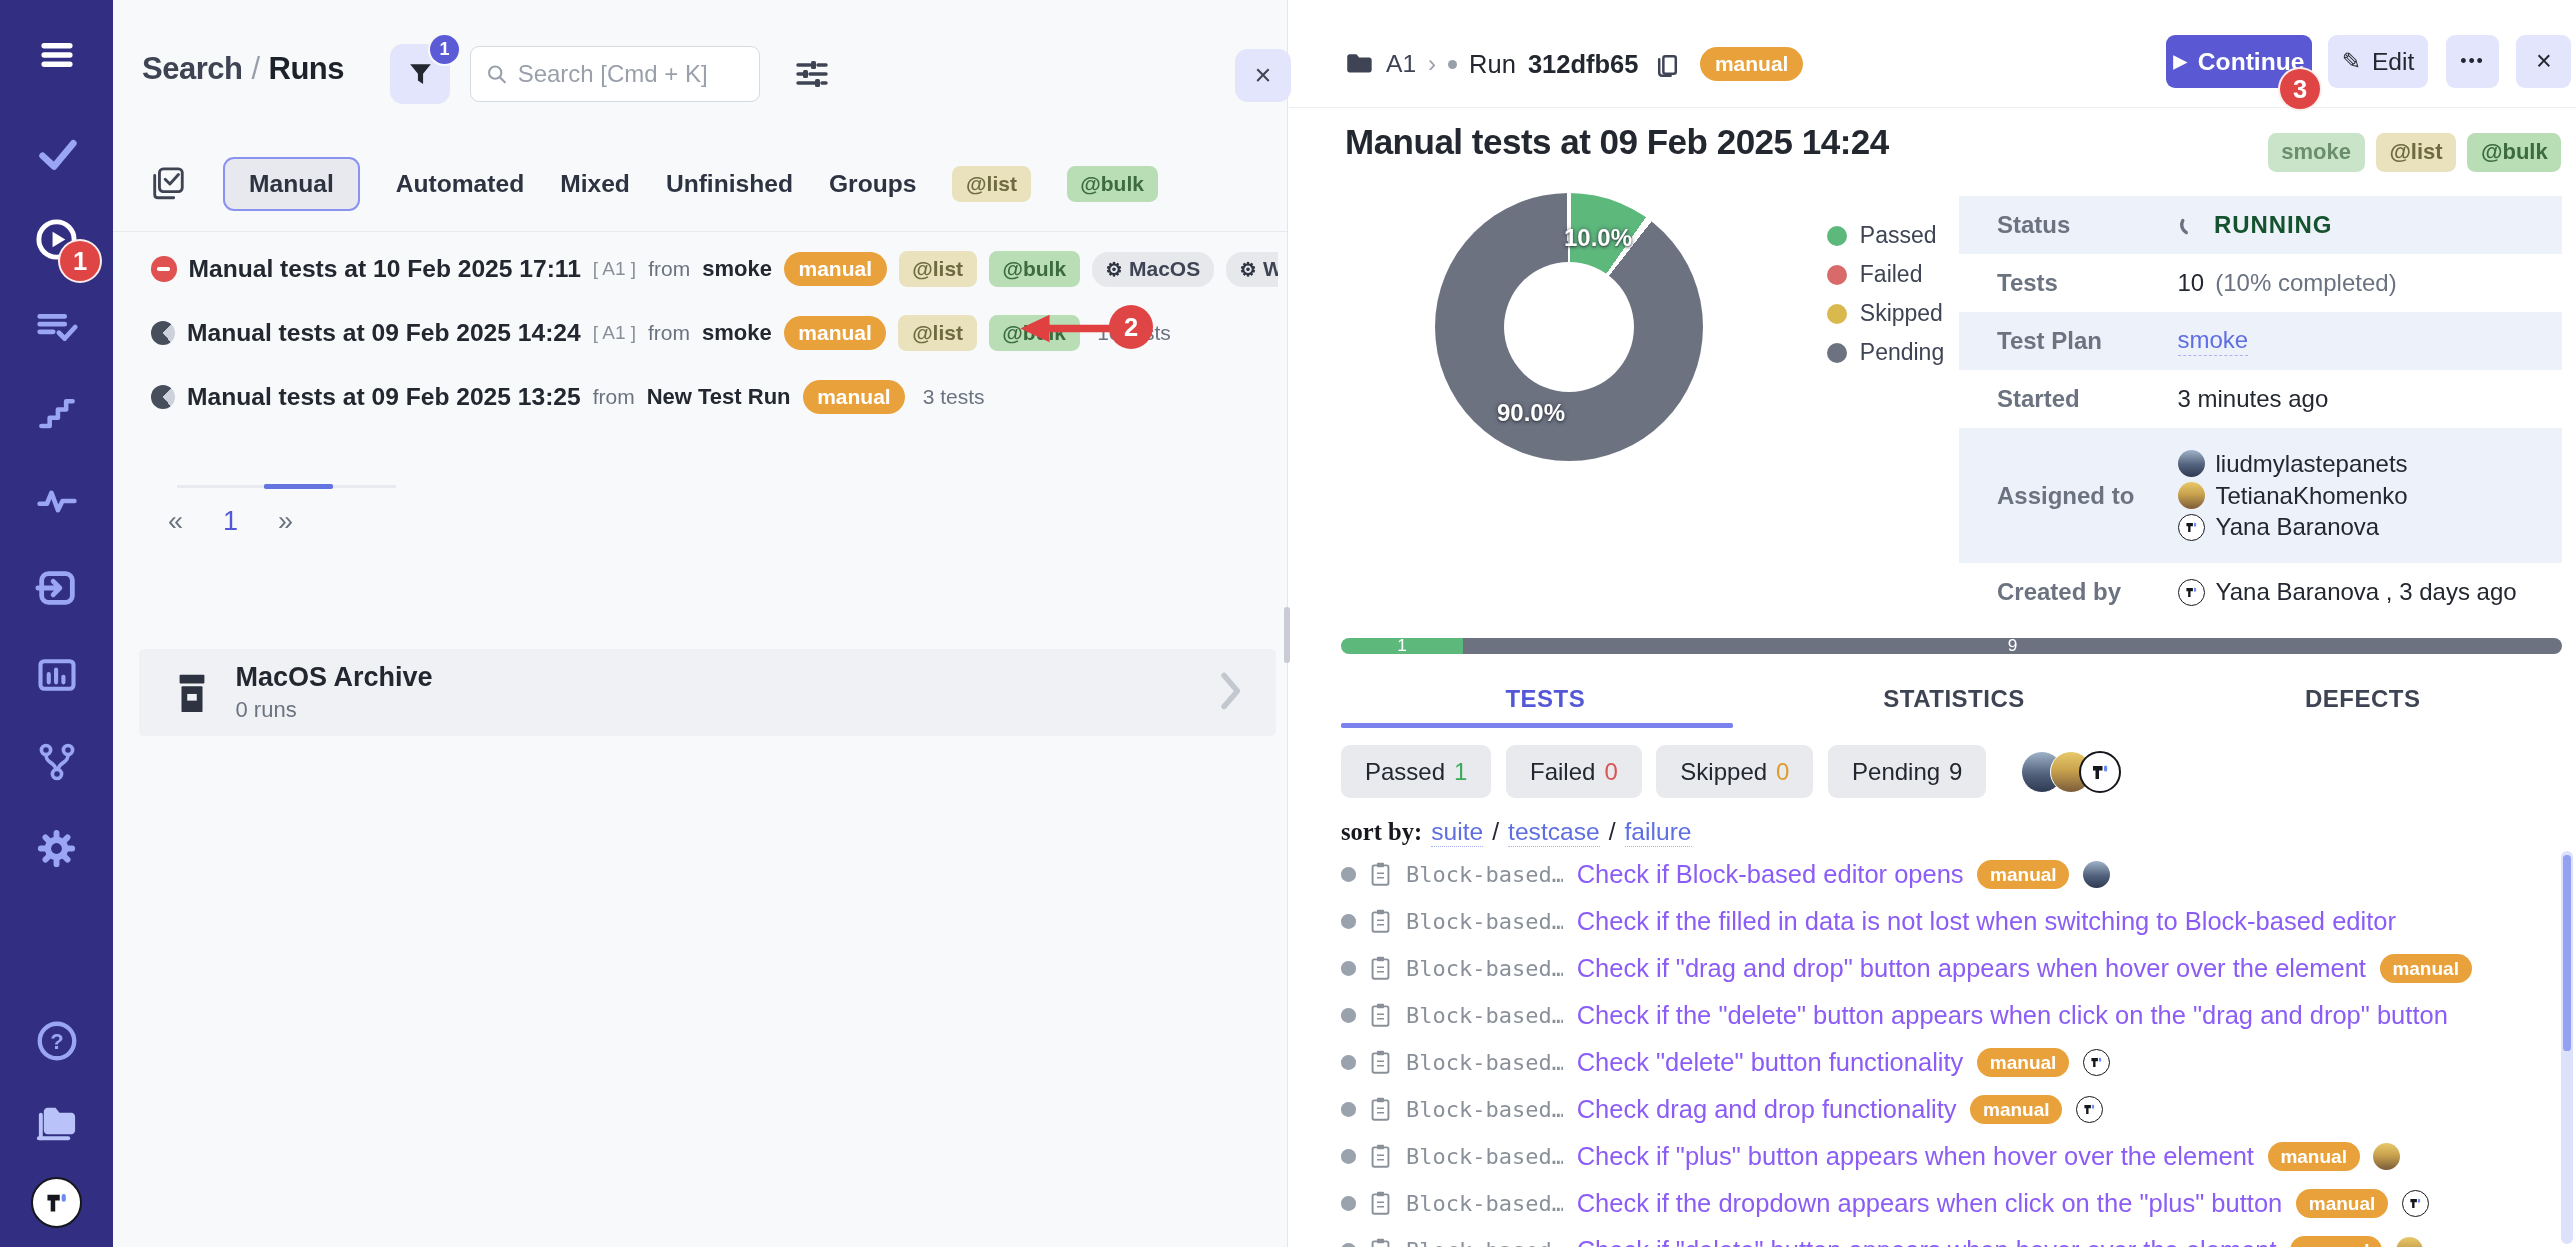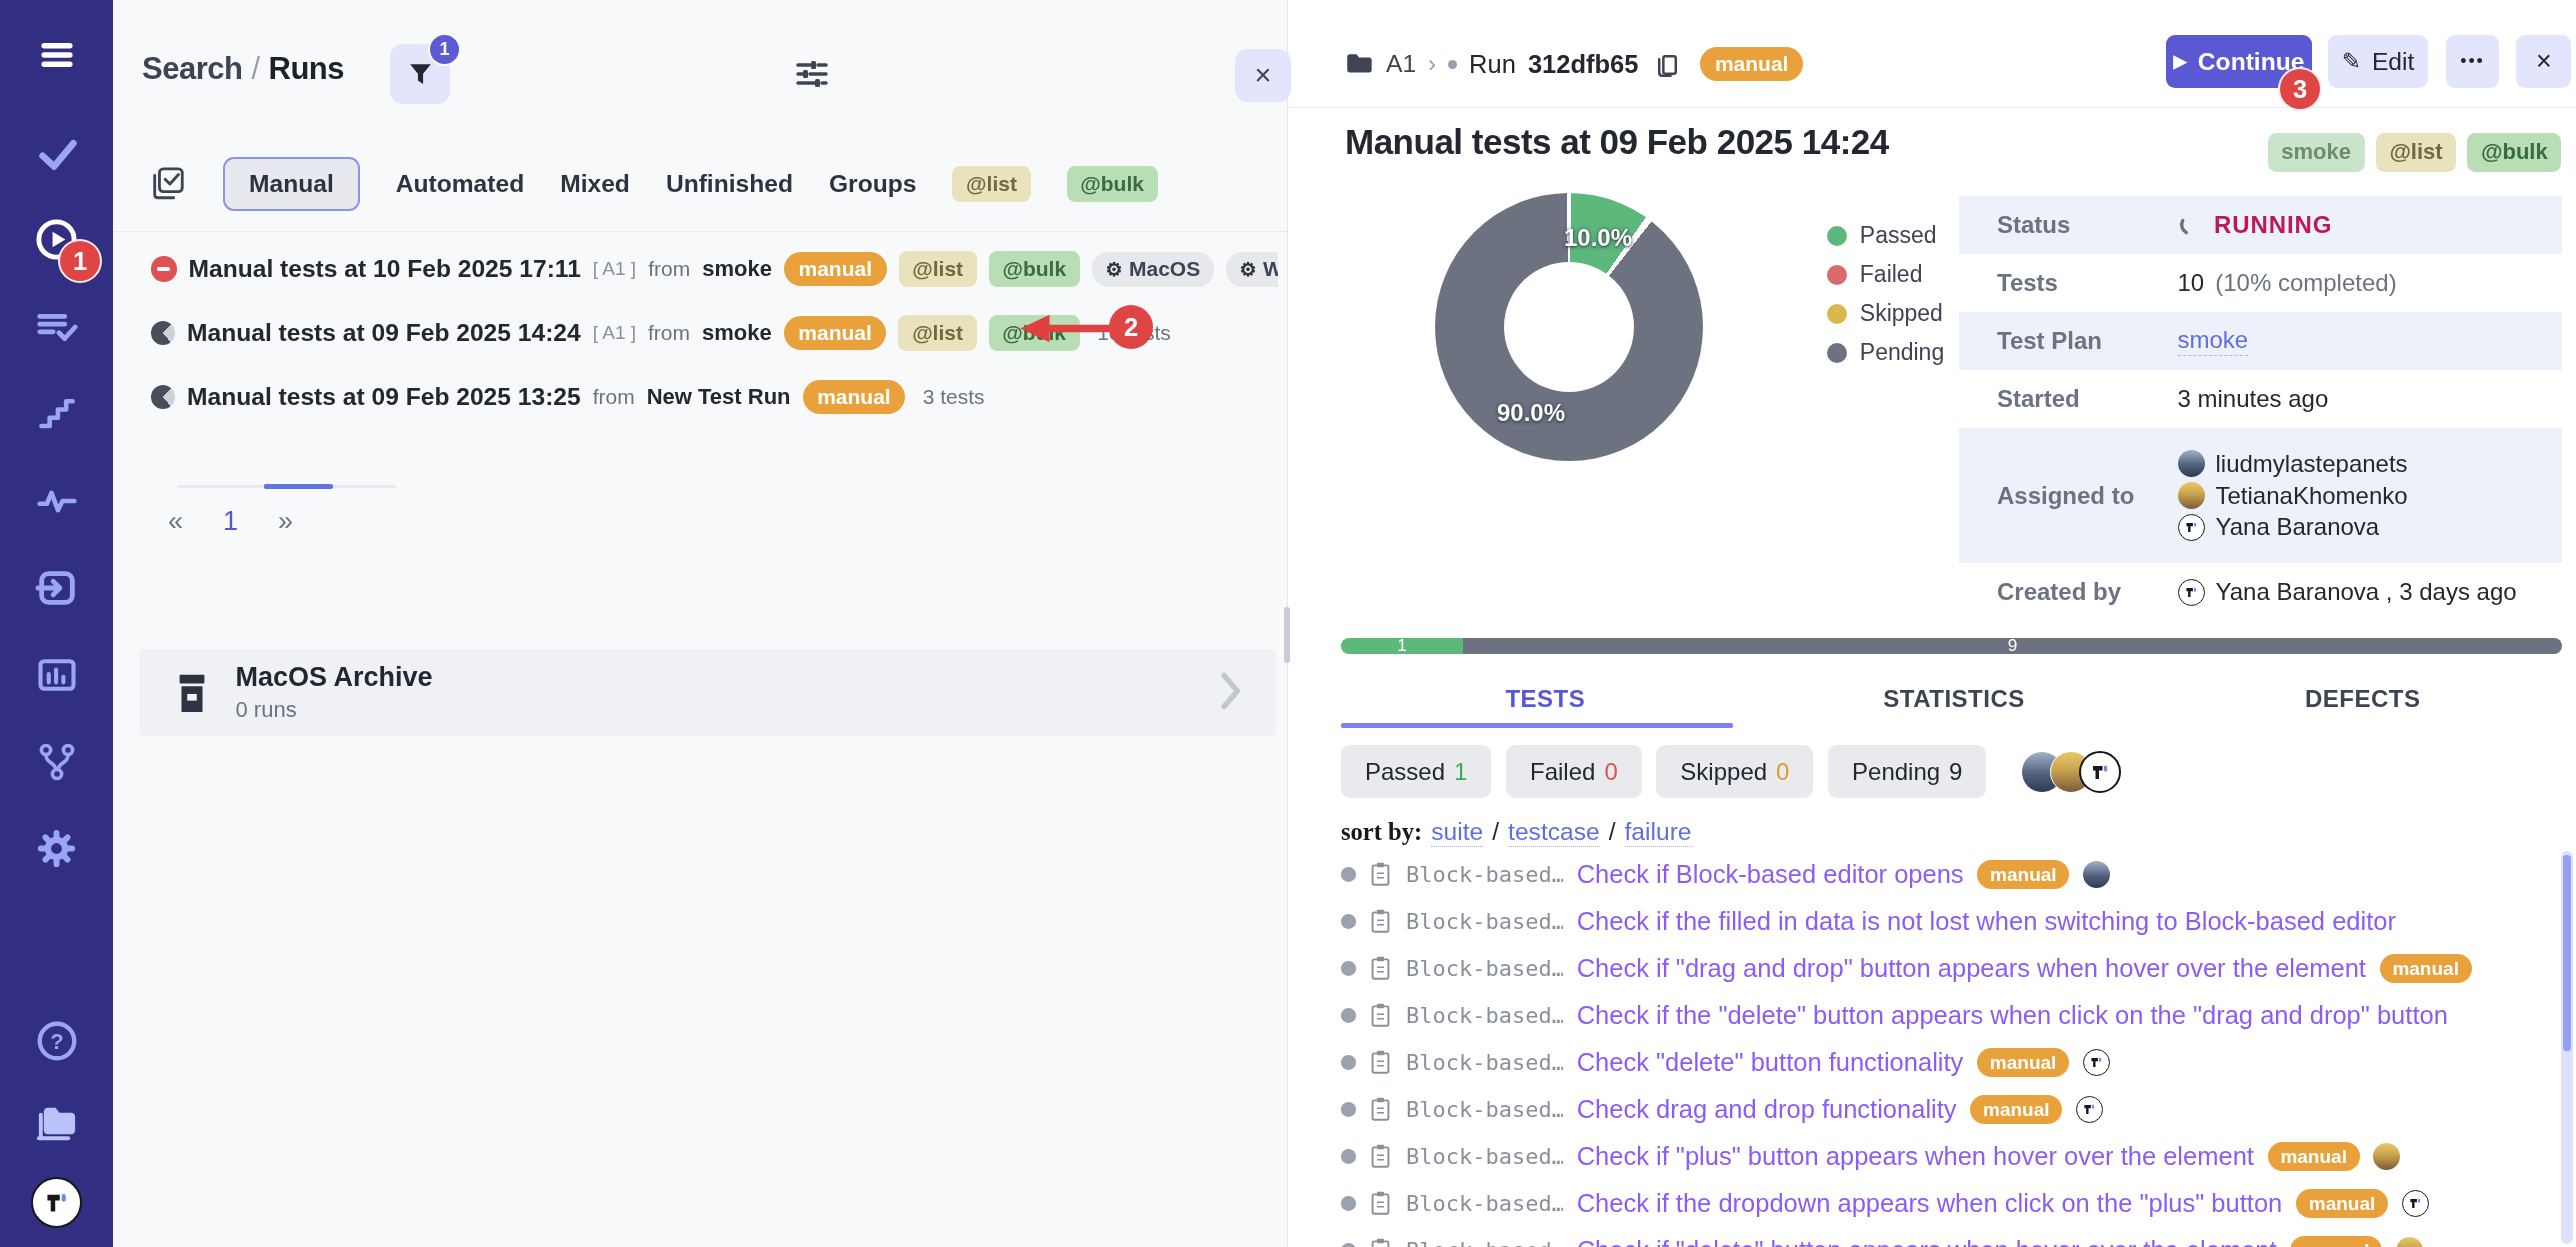--- a/index.html
+++ b/index.html
@@ -108,21 +108,21 @@
   .legend-item { display:flex; align-items:center; gap:12.8px; margin-bottom:12px; }
   .legend-dot { width:20px; height:20px; border-radius:50%; }
   .legend-label { font-size:23px; color:#3f4454; }
 
   
   .info { position:absolute; left:670px; top:196px; width:603px; }
   .info-row { display:flex; align-items:center; }
   .info-row.alt { background:#edf1fa; }
   .info-label { width:193px; padding-left:38px; font-size:24px; font-weight:600; color:#6b7280; flex-shrink:0; }
   .info-value { padding-left:25.5px; font-size:24px; color:#23272f; display:flex; align-items:center; gap:11px; }
-  .running { font-weight:bold; color:#be185d; letter-spacing:0.9px; }
+  .running { font-weight:bold; color:#14532d; letter-spacing:0.9px; }
   .muted { color:#6b7280; }
   .link-dashed { color:#5f6ee0; border-bottom:1.8px dashed #aab3f0; padding-bottom:1.8px; cursor:pointer; }
   .assignee { display:flex; align-items:center; gap:11px; margin:3.6px 0; }
   .avatar { border-radius:50%; flex-shrink:0; }
   .av-photo1 { background:linear-gradient(180deg,#9fb3c8 0%,#52617c 55%,#2e3a52 100%); }
   .av-photo2 { background:linear-gradient(180deg,#e8c96a 0%,#c9a24e 45%,#7a5c3a 100%); }
   .av-30 { width:27px; height:27px; } .av-46 { width:42px; height:42px; }
 
   
   .progress { position:absolute; left:52px; top:638px; width:1221px; height:15.5px; border-radius:8.2px; overflow:hidden; display:flex; }
@@ -260,20 +260,27 @@
     <span class="proj">Search</span><span class="sep">/</span><span class="page">Runs</span>
   </div>
 
   <div class="filter-btn">
     <svg width="31" height="31" viewBox="0 0 36 36">
         <path d="M6 6h24l-9 11v12l-6-4V17z" fill="#23272f"></path>
       </svg>
     <span class="filter-badge">1</span>
   </div>
 
+  <div class="search-box">
+    <svg width="24" height="24" viewBox="0 0 24 24">
+        <circle cx="10.5" cy="10.5" r="7" stroke="#9aa0ab" stroke-width="2.4" fill="none"></circle>
+        <path d="M16 16l5.5 5.5" stroke="#9aa0ab" stroke-width="2.4" stroke-linecap="round"></path>
+      </svg>
+    <input type="text" placeholder="Search [Cmd + K]" style="">
+  </div>
 
   <div class="sliders">
     <svg width="36" height="36" viewBox="0 0 36 36">
         <path d="M4 9h12M24 9h8" stroke="#3f4454" stroke-width="3.5" stroke-linecap="round"></path>
         <rect x="17" y="5" width="5" height="8" rx="1.5" fill="#3f4454"></rect>
         <path d="M4 18h5M16 18h16" stroke="#3f4454" stroke-width="3.5" stroke-linecap="round"></path>
         <rect x="9" y="14" width="5" height="8" rx="1.5" fill="#3f4454"></rect>
         <path d="M4 27h17M28 27h4" stroke="#3f4454" stroke-width="3.5" stroke-linecap="round"></path>
         <rect x="21" y="23" width="5" height="8" rx="1.5" fill="#3f4454"></rect>
       </svg>

